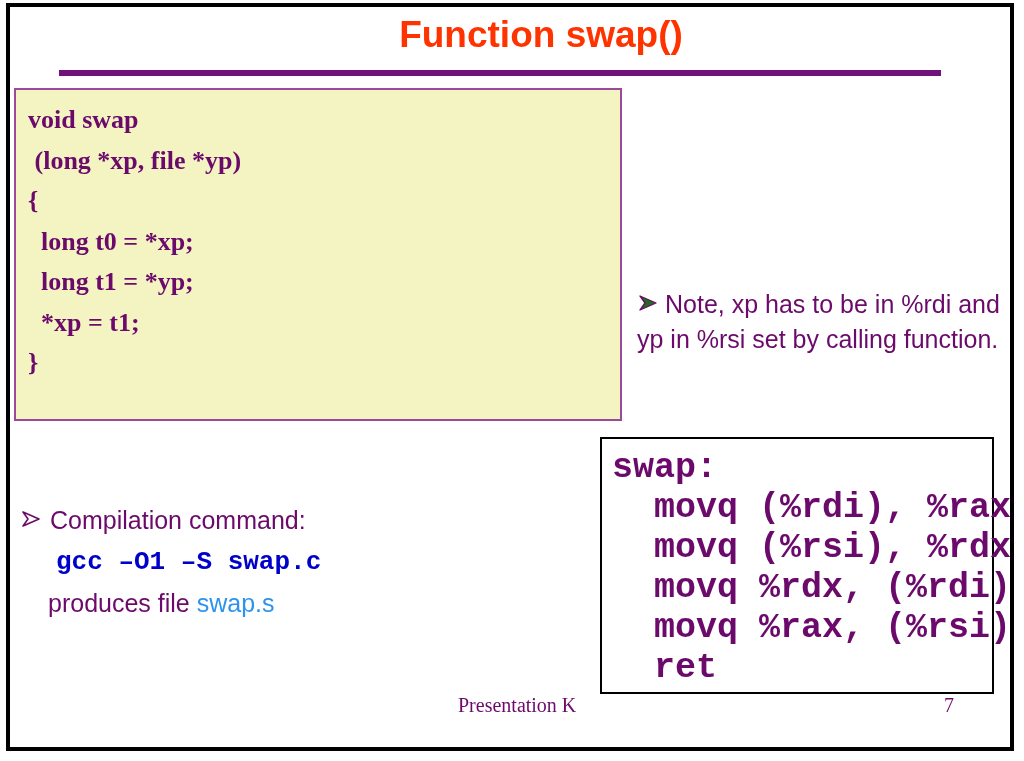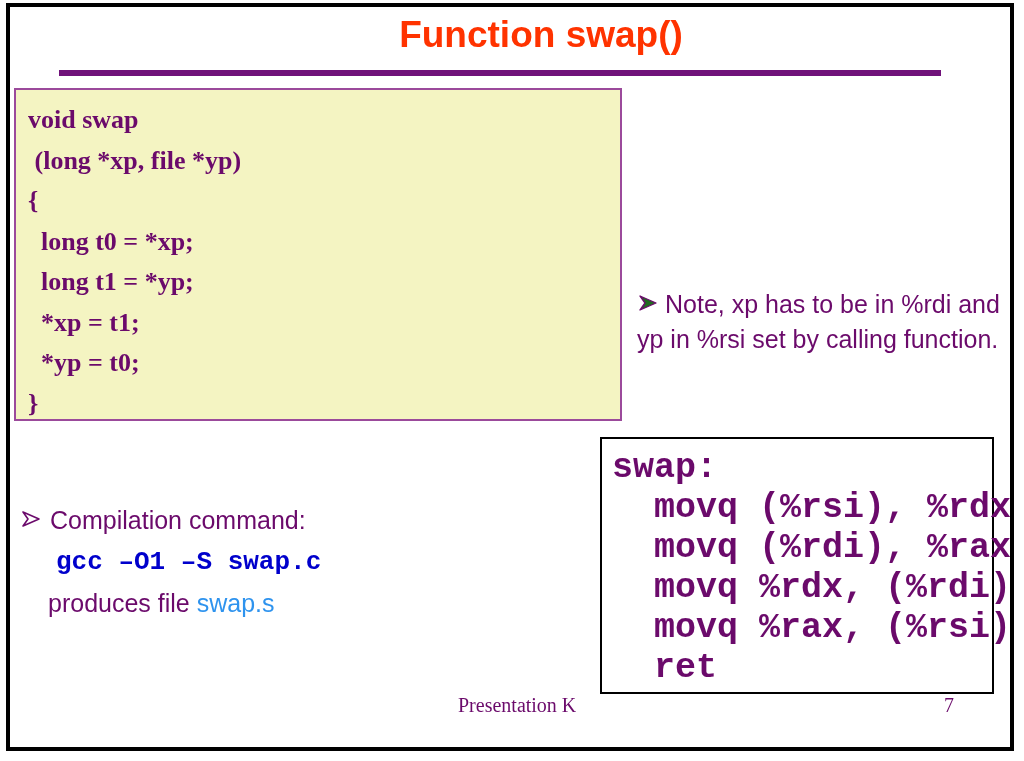--- a/index.html
+++ b/index.html
@@ -178,34 +178,33 @@
 
   <div id="title-rule"></div>
 
   <div id="code-box">
     <div class="code-line">void swap</div>
     <div class="code-line"> (long *xp, file *yp)</div>
     <div class="code-line">{</div>
     <div class="code-line">  long t0 = *xp;</div>
     <div class="code-line">  long t1 = *yp;</div>
     <div class="code-line">  *xp = t1;</div>
-    <div class="code-line">  *yp = t0;</div>
     <div class="code-line">}</div>
   </div>
 
   <div id="note-block">
     <div id="note-text"><span class="arrow-green"><svg width="22" height="22" viewBox="0 0 22 22">
             <polygon points="3,4 19,11 3,18 8,11" fill="#1F6B1F" stroke="#6B0A6B" stroke-width="1.3" stroke-linejoin="round"></polygon>
           </svg></span><span>Note, xp has to be in %rdi and yp in %rsi set by calling function.</span></div>
   </div>
 
   <div id="asm-box">
     <div class="asm-line">swap:</div>
+    <div class="asm-line">  movq (%rdi), %rax</div>
     <div class="asm-line">  movq (%rsi), %rdx</div>
-    <div class="asm-line">  movq (%rdi), %rax</div>
     <div class="asm-line">  movq %rdx, (%rdi)</div>
     <div class="asm-line">  movq %rax, (%rsi)</div>
     <div class="asm-line">  ret</div>
   </div>
 
   <div id="compile-block">
     <div id="compile-label"><span class="arrow-purple"><svg width="22" height="22" viewBox="0 0 22 22">
             <polygon points="3,4 19,11 3,18 8,11" fill="none" stroke="#6B0A6B" stroke-width="1.6" stroke-linejoin="round"></polygon>
           </svg></span><span>Compilation command:</span></div>
     <div id="compile-command">gcc –O1 –S swap.c</div>

